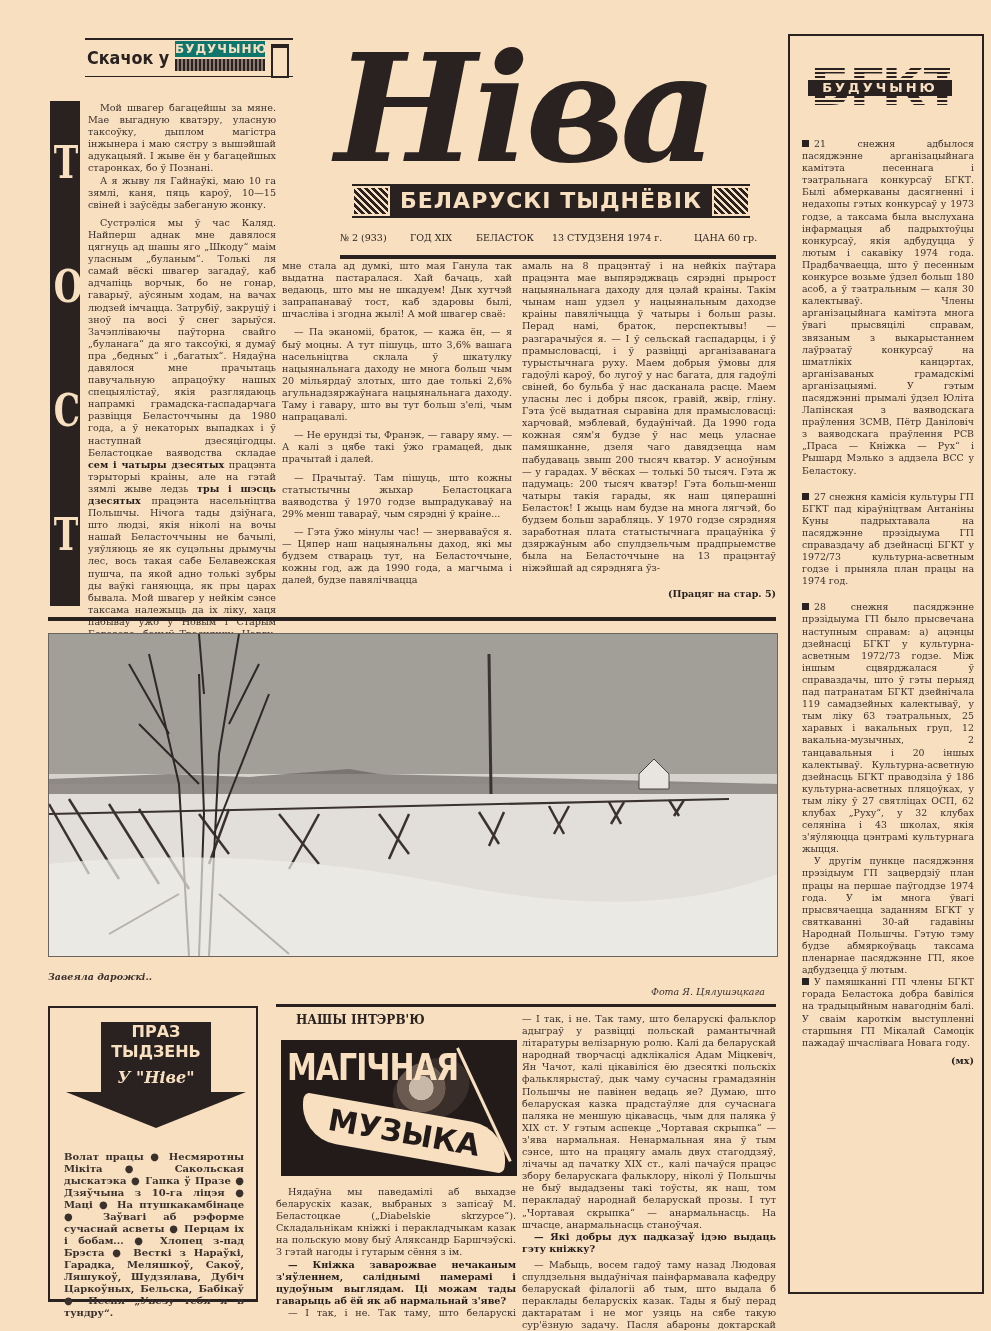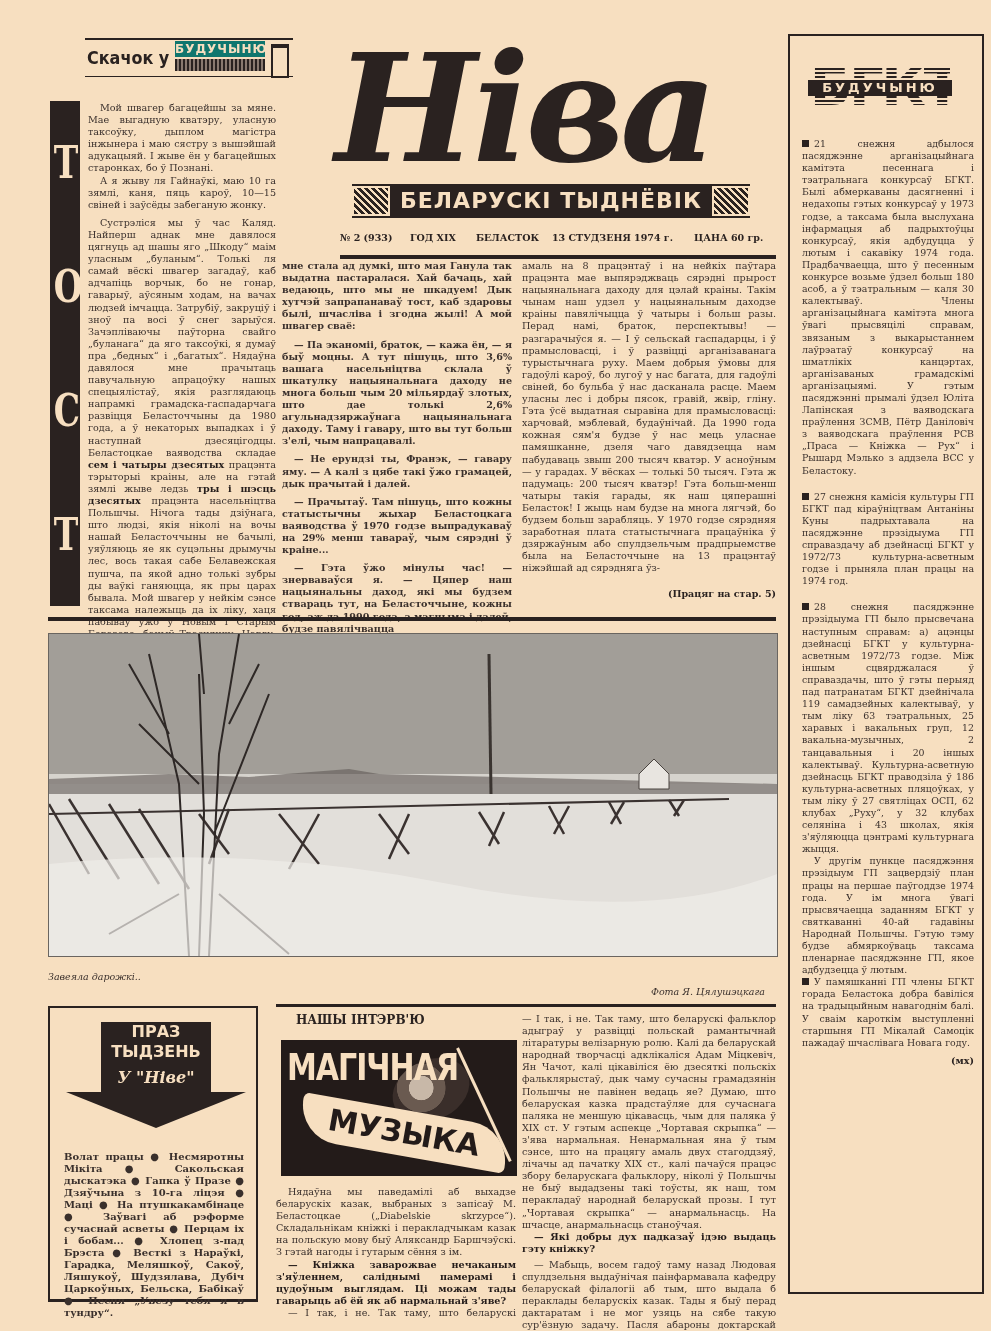--- a/index.html
+++ b/index.html
@@ -30,62 +30,62 @@
   .toct { left:50px; top:101px; width:30px; height:505px; background:#2a2220; }
   .toct span { display:block; color:#f7dfc0; font-family:"DejaVu Serif",serif; font-weight:bold; font-size:44px; line-height:124px; text-align:center; transform:scaleX(0.75); }
 
   
   .masthead { left:335px; top:38px; width:420px; height:140px; font-family:"DejaVu Serif",serif; font-style:italic; font-weight:bold; font-size:150px; line-height:140px; color:#2a2220; letter-spacing:-4px; }
   .subband { left:352px; top:184px; width:398px; height:34px; background:#2a2220; }
   .subband .orn { position:absolute; top:2px; width:38px; height:30px; background:
       repeating-linear-gradient(45deg,#2a2220 0 3px,#f7dfc0 3px 5px); border:2px solid #f7dfc0; box-sizing:border-box; }
   .subband .orn.l { left:0; } .subband .orn.r { right:0; }
   .subband .st { position:absolute; left:44px; right:44px; top:0; height:34px; line-height:34px; text-align:center; color:#f7dfc0; font-family:"DejaVu Sans",sans-serif; font-weight:bold; font-size:22px; letter-spacing:1px; }
-  .issue { left:340px; top:232px; width:430px; height:14px; font-family:"DejaVu Serif",serif; font-weight:bold; font-size:9.5px; color:#2a2220; }
+  .issue { left:340px; top:232px; width:430px; height:14px; font-family:"DejaVu Serif",serif; font-weight:normal; font-size:9.5px; color:#2a2220; }
   .issue span { position:absolute; top:0; }
   .rule-thick { background:#2a2220; height:4px; }
 
   
   .chron { left:788px; top:34px; width:196px; height:1260px; border-left:2px solid #2a2220; border-right:2px solid #2a2220; border-bottom:2px solid #2a2220; border-top:2px solid #2a2220; box-sizing:border-box; }
   .chron-logo { position:absolute; left:20px; top:20px; width:140px; height:62px; }
   .chron-logo .big { position:absolute; left:0; top:0; width:140px; height:62px; font-family:"DejaVu Sans",sans-serif; font-weight:bold; font-size:54px; line-height:62px; text-align:center; color:transparent; background:repeating-linear-gradient(180deg,#2a2220 0 2px,#f7dfc0 2px 4px); -webkit-background-clip:text; background-clip:text; letter-spacing:-2px; }
   .chron-logo .sm { position:absolute; left:-2px; top:24px; width:144px; height:16px; background:#2a2220; color:#f7dfc0; font-family:"DejaVu Sans",sans-serif; font-weight:bold; font-size:13px; line-height:16px; text-align:center; letter-spacing:3px; }
   .chron .txt { position:absolute; left:12px; top:102px; width:172px; font-size:9.4px; line-height:12.1px; }
   .chron .txt p { text-indent:0; margin-bottom:14px; }
   .chron .txt p.cont { text-indent:12px; margin-bottom:0; }
   .chron .txt p.cont.last { margin-bottom:14px; }
   .sq { display:inline-block; width:7px; height:7px; background:#2a2220; margin-right:5px; vertical-align:0; }
 
   
   .photo { left:48px; top:633px; width:728px; height:322px; overflow:hidden;
     background:
       linear-gradient(180deg,#9a9690 0%,#a8a49e 35%,#858079 48%,#d9d6d0 55%,#e6e3de 70%,#cfcbc4 100%);
     border:1px solid #6a6560; }
-  .caption-l { left:48px; top:971px; font-style:italic; font-size:9.5px; color:#3a302c; }
+  .caption-l { left:48px; top:971px; font-style:italic; font-size:9.5px; color:#3a302c;font-weight:bold; }
   .caption-r { left:651px; top:986px; font-style:italic; font-size:9.5px; color:#3a302c; }
 
   
   .praz { left:48px; top:1006px; width:210px; height:296px; border:2px solid #2a2220; border-bottom-width:3px; box-sizing:border-box; }
   .arrow-wrap { position:absolute; left:16px; top:14px; width:180px; height:110px; }
   .arrow-body { position:absolute; left:35px; top:0; width:110px; height:70px; background:#2a2220; }
   .arrow-head { position:absolute; left:0; top:70px; width:0; height:0; border-left:90px solid transparent; border-right:90px solid transparent; border-top:36px solid #2a2220; }
   .arrow-body span { display:block; color:#f7dfc0; font-family:"DejaVu Sans",sans-serif; font-weight:bold; font-size:16px; line-height:20px; text-align:center; }
   .arrow-body span.niva { font-family:"DejaVu Serif",serif; font-style:italic; }
   .praz .txt { position:absolute; left:14px; top:143px; width:180px; font-weight:bold; font-size:10px; line-height:12px; }
 
   
   .interview-label { left:276px; top:1013px; font-weight:bold; font-size:12px; color:#2a2220;margin-left:20px; }
   .music { left:281px; top:1040px; width:236px; height:136px; background:#231b19; overflow:hidden; }
   .music .m1 { position:absolute; left:6px; top:6px; color:#f7dfc0; font-family:"DejaVu Sans",sans-serif; font-weight:bold; font-size:30px; line-height:34px; transform:scaleY(1.25); transform-origin:left top; letter-spacing:-1px; }
   .music .m2 { position:absolute; left:18px; top:70px; width:210px; height:46px; color:#231b19; background:#f7dfc0; font-family:"DejaVu Sans",sans-serif; font-weight:bold; font-size:30px; line-height:46px; text-align:center; transform:rotate(10deg); border-radius:6px 40px 6px 40px; }
   .music .fiddle { position:absolute; left:110px; top:20px; width:80px; height:60px; border-radius:50%; background:radial-gradient(circle at 40% 40%,#c8b8a8 0 20%,#6a5a50 21% 40%,#3a2e2a 41% 100%); transform:rotate(-25deg); }
   .music .bow { position:absolute; left:175px; top:8px; width:3px; height:125px; background:#f7dfc0; transform:rotate(-25deg); transform-origin:top; }
 
   .col-a { left:88px; top:102px; width:188px; }
-  .col-b { left:282px; top:260px; width:230px;font-weight:bold; }
+  .col-b { left:282px; top:260px; width:230px; }
   .col-c { left:522px; top:260px; width:254px; }
   .col-d { left:276px; top:1186px; width:240px; }
   .col-e { left:522px; top:1013px; width:254px; }
 
   .cont-note { font-weight:bold; font-size:9.5px; text-align:right; color:#2a2220; }
 </style>
 </head>
 <body>
 
 <div class="abs kicker">
@@ -199,17 +199,17 @@
 
 <div class="abs chron">
   <div class="chron-logo">
     <span class="big">БГКТ</span>
     <span class="sm">БУДУЧЫНЮ</span>
   </div>
   <div class="txt">
     <p><span class="sq"></span><span>21 снежня адбылося пасяджэнне арганізацыйнага камітэта песеннага і тэатральнага конкурсаў БГКТ. Былі абмеркаваны дасягненні і недахопы гэтых конкурсаў у 1973 годзе, а таксама была выслухана інфармацыя аб падрыхтоўцы конкурсаў, якія адбудуцца ў лютым і сакавіку 1974 года. Прадбачваецца, што ў песенным конкурсе возьме ўдзел больш 180 асоб, а ў тэатральным — каля 30 калектываў. Члены арганізацыйнага камітэта многа ўвагі прысвяцілі справам, звязаным з выкарыстаннем лаўрэатаў конкурсаў на шматлікіх канцэртах, арганізаваных грамадскімі арганізацыямі. У гэтым пасяджэнні прымалі ўдзел Юліта Лапінская з ваяводскага праўлення ЗСМВ, Пётр Даніловіч з ваяводскага праўлення РСВ „Праса — Кніжка — Рух“ і Рышард Мэлько з аддзела ВСС у Беластоку.</span></p>
     <p><span class="sq"></span><span>27 снежня камісія культуры ГП БГКТ пад кіраўніцтвам Антаніны Куны падрыхтавала на пасяджэнне прэзідыума ГП справаздачу аб дзейнасці БГКТ у 1972/73 культурна-асветным годзе і прыняла план працы на 1974 год.</span></p>
     <p style="margin-bottom:0"><span class="sq"></span><span>28 снежня пасяджэнне прэзідыума ГП было прысвечана наступным справам: а) ацэнцы дзейнасці БГКТ у культурна-асветным 1972/73 годзе. Між іншым сцвярджалася ў справаздачы, што ў гэты перыяд пад патранатам БГКТ дзейнічала 119 самадзейных калектываў, у тым ліку 63 тэатральных, 25 харавых і вакальных груп, 12 вакальна-музычных, 2 танцавальныя і 20 іншых калектываў. Культурна-асветную дзейнасць БГКТ праводзіла ў 186 культурна-асветных пляцоўках, у тым ліку ў 27 святліцах ОСП, 62 клубах „Руху“, у 32 клубах селяніна і 43 школах, якія з'яўляюцца цэнтрамі культурнага жыцця.</span></p>
-    <p class="cont">У другім пункце пасяджэння прэзідыум ГП зацвердзіў план працы на першае паўгоддзе 1974 года. У ім многа ўвагі прысвячаецца заданням БГКТ у святкаванні 40-ай гадавіны Народнай Польшчы. Гэтую тэму будзе абмяркоўваць таксама пленарнае пасяджэнне ГП, якое адбудзецца ў лютым.</p>
+    <p class="cont">У другім пункце пасяджэння прэзідыум ГП зацвердзіў план працы на першае паўгоддзе 1974 года. У ім многа ўвагі прысвячаецца заданням БГКТ у святкаванні 30-ай гадавіны Народнай Польшчы. Гэтую тэму будзе абмяркоўваць таксама пленарнае пасяджэнне ГП, якое адбудзецца ў лютым.</p>
     <p style="margin-bottom:6px"><span class="sq"></span><span>У памяшканні ГП члены БГКТ горада Беластока добра бавіліся на традыцыйным навагоднім балі. У сваім кароткім выступленні старшыня ГП Мікалай Самоцік пажадаў шчаслівага Новага году.</span></p>
     <div class="cont-note">(мх)</div>
   </div>
 </div>
 
 </body></html>

